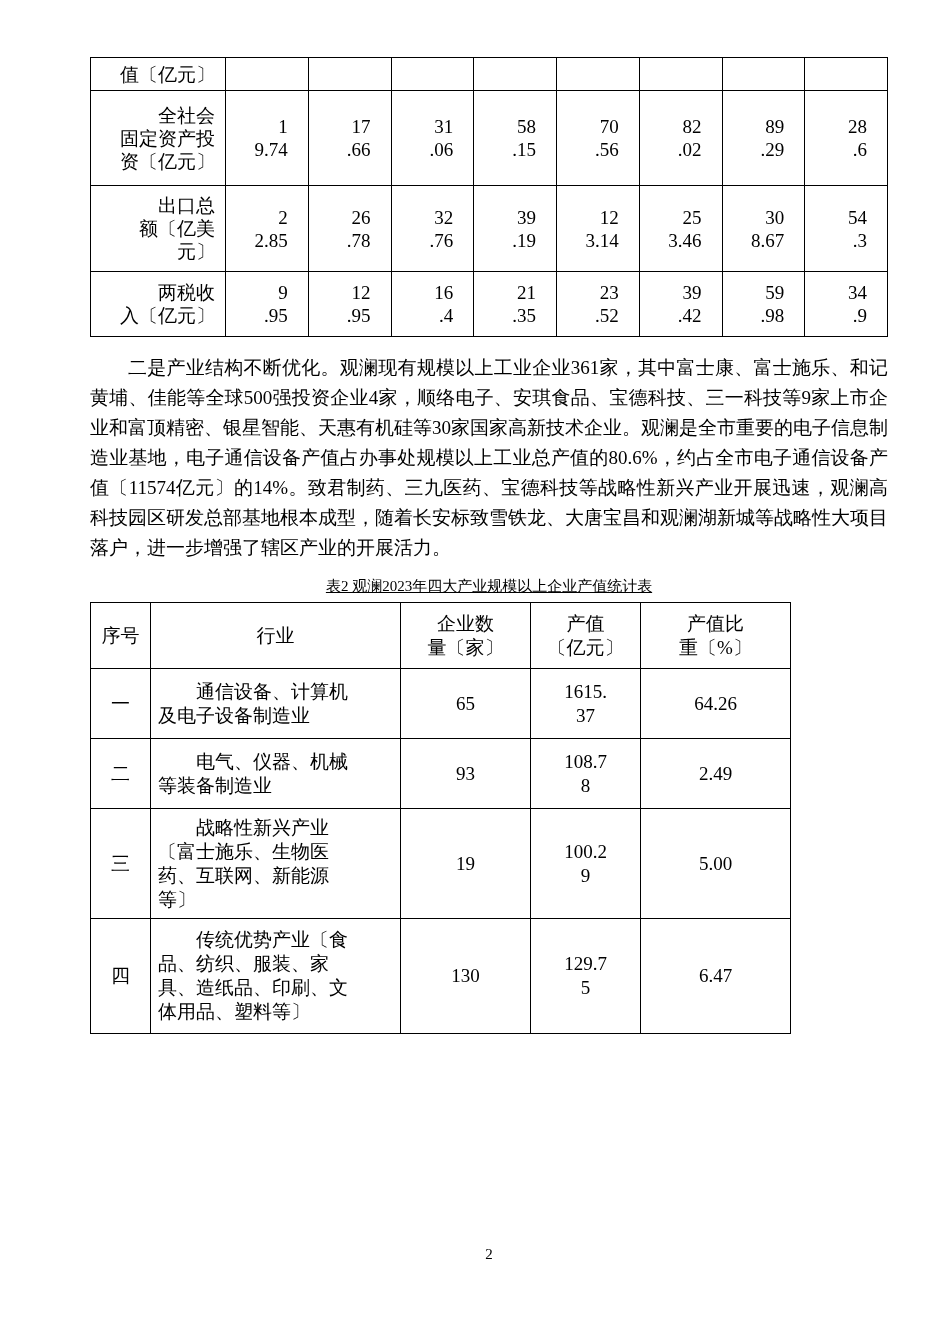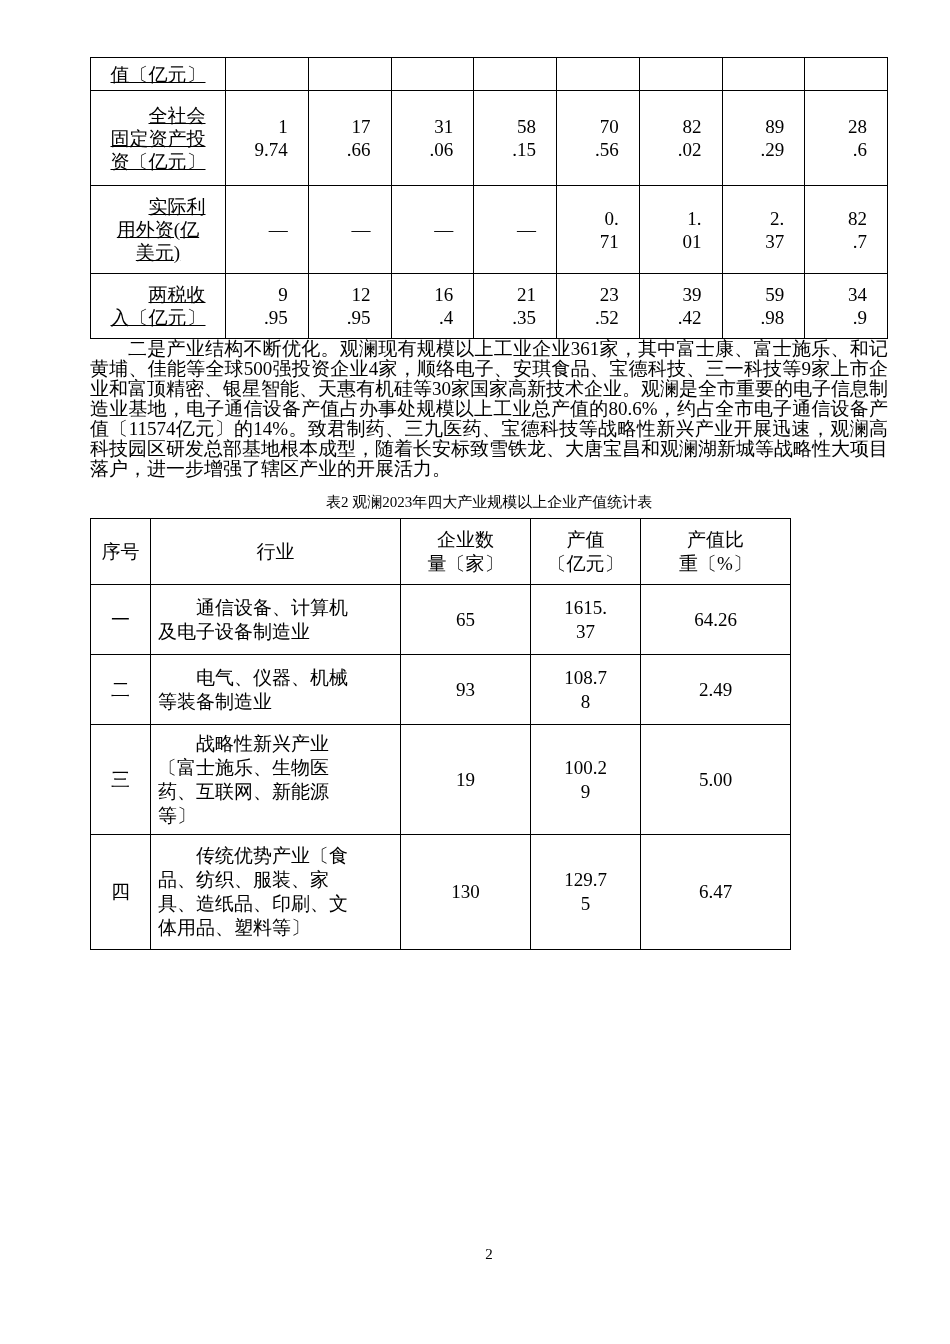--- a/index.html
+++ b/index.html
@@ -10,31 +10,31 @@
     color:#000;
     position:relative;
     overflow:hidden;
   }
   .page { position:relative; width:950px; height:1344px; padding:57px 62px 0 90px; }
   table { border-collapse:collapse; table-layout:fixed; }
 
   
   .t1 { width:798px; }
   .t1 td { border:1px solid #000; vertical-align:middle; font-size:19px; line-height:23px; white-space:pre-line; }
-  .t1 .lbl { text-align:center; text-indent:2em; padding:4px 10px;text-decoration:underline; }
+  .t1 .lbl { text-align:right; text-indent:2em; padding:4px 10px; }
   .t1 .noind { text-indent:0; }
   .t1 .num { text-align:right; padding:4px 20px 4px 4px; }
   .r0 { height:33px; } .r1 { height:95px; } .r2 { height:96px; }
   .r3 { height:86px; } .r4 { height:88px; } .r5 { height:65px; }
 
   
-  .para { margin-top:0; width:798px; font-size:19px; line-height:20px; text-align:justify; text-indent:2em; }
-
-  
-  .caption { margin:14px 0 6px 0; width:798px; text-align:center; font-size:15px; }
+  .para { margin-top:16px; width:798px; font-size:19px; line-height:30px; text-align:justify; text-indent:2em; }
+
+  
+  .caption { margin:14px 0 6px 0; width:798px; text-align:center; font-size:15px;text-decoration:underline; }
 
   
   .t2 { width:700px; }
   .t2 th, .t2 td { border:1px solid #000; vertical-align:middle; font-size:19px; line-height:24px; white-space:pre-line; font-weight:normal; }
   .t2 th { text-align:center; padding:4px 2px; }
   .t2 .no  { text-align:center; }
   .t2 .ind { text-align:left; text-indent:2em; padding:5px 7px; }
   .t2 .cnt, .t2 .out, .t2 .shr { text-align:center; padding:4px 2px; }
   .hr { height:66px;padding-left:44px; } .tr1 { height:70px; } .tr2 { height:70px; }
   .tr3 { height:110px; } .tr4 { height:115px; }
@@ -77,36 +77,40 @@
 .15</td>
         <td class="num">70
 .56</td>
         <td class="num">82
 .02</td>
         <td class="num">89
 .29</td>
         <td class="num">28
 .6</td>
       </tr>
-      <tr class="r4">
-        <td class="lbl">实际利
-用外资(亿
-美元)</td>
-        <td class="num">—</td>
-        <td class="num">—</td>
-        <td class="num">—</td>
-        <td class="num">—</td>
-        <td class="num">0.
-71</td>
-        <td class="num">1.
-01</td>
-        <td class="num">2.
-37</td>
-        <td class="num">82
-.7</td>
+      <tr class="r3">
+        <td class="lbl">出口总
+额〔亿美
+元〕</td>
+        <td class="num">2
+2.85</td>
+        <td class="num">26
+.78</td>
+        <td class="num">32
+.76</td>
+        <td class="num">39
+.19</td>
+        <td class="num">12
+3.14</td>
+        <td class="num">25
+3.46</td>
+        <td class="num">30
+8.67</td>
+        <td class="num">54
+.3</td>
       </tr>
       <tr class="r5">
         <td class="lbl">两税收
 入〔亿元〕</td>
         <td class="num">9
 .95</td>
         <td class="num">12
 .95</td>
         <td class="num">16
 .4</td>

